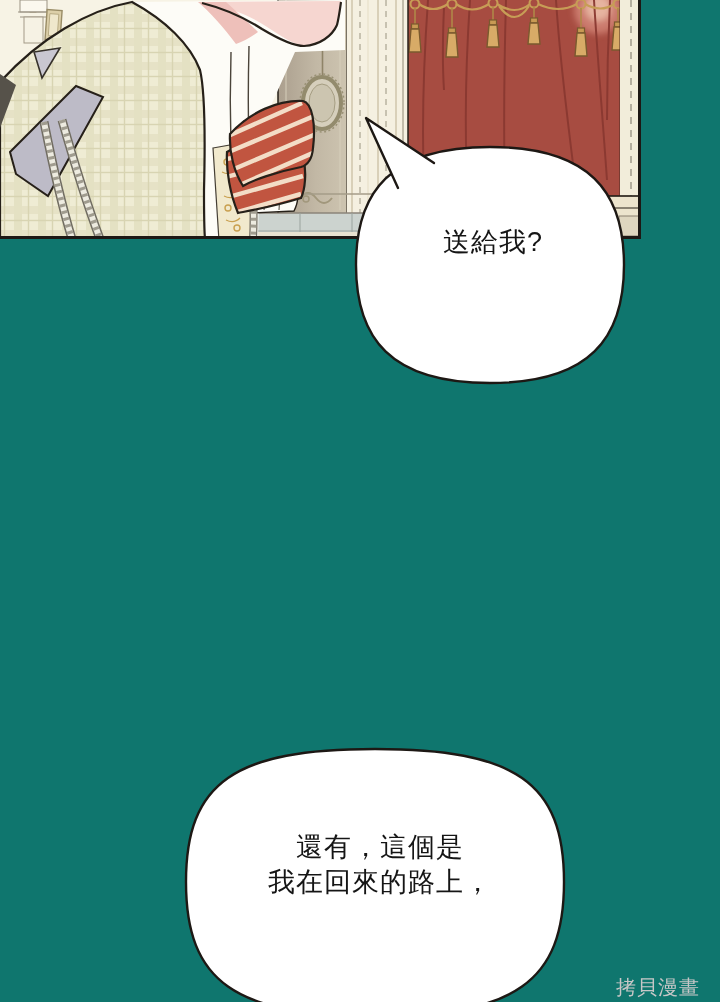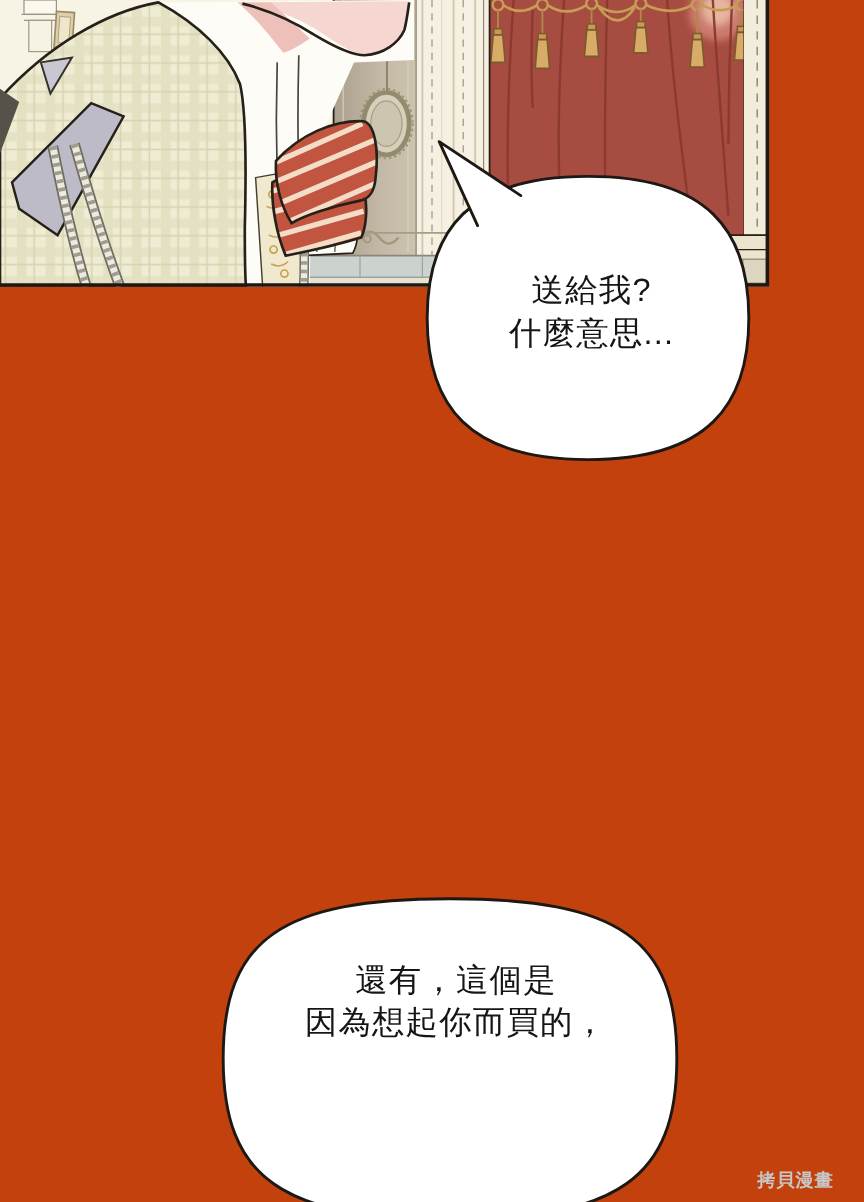--- a/index.html
+++ b/index.html
@@ -1,24 +1,24 @@
 <!DOCTYPE html>
 <html><head>
 <meta charset="utf-8">
 <style>
   html,body{margin:0;padding:0;background:#ffffff;}
-  .page{position:relative;width:720px;height:1002px;overflow:hidden;background:#c2410c;
+  .page{position:relative;width:720px;height:1002px;overflow:hidden;background:#0f766e;
         font-family:"Liberation Sans",sans-serif;}
   .page svg{position:absolute;left:0;top:0;}
   .bubble-text{position:absolute;text-align:center;color:#151515;
         font-size:27px;line-height:36px;letter-spacing:1px;font-weight:500;}
   .bubble-text.b1{left:368px;top:224px;width:250px;}
-  .bubble-text.b2{left:192px;top:800px;width:376px;line-height:35px;}
-  .watermark{position:absolute;left:631px;top:974px;font-size:15px;color:#c7c7c7;
-        letter-spacing:1px;white-space:nowrap;font-weight:bold;}
+  .bubble-text.b2{left:192px;top:830px;width:376px;line-height:35px;}
+  .watermark{position:absolute;left:616px;top:974px;font-size:20px;color:#c7c7c7;
+        letter-spacing:1px;white-space:nowrap;}
 </style>
 </head>
 <body>
 
 <div class="page">
 
 <svg width="720" height="1002" viewBox="0 0 720 1002">
   <defs>
     <pattern id="plaid" width="24" height="24" patternUnits="userSpaceOnUse">
       <rect width="24" height="24" fill="#efecd4"></rect>
@@ -221,23 +221,22 @@
     <path d="M490,147 C590,147 624,192 624,265 C624,338 590,383 490,383 C390,383 356,338 356,265 C356,192 390,147 490,147 Z" fill="#ffffff" stroke="#1d1814" stroke-width="2.4"></path>
     <path d="M398,188 L366,118 L434,163" fill="#ffffff" stroke="#1d1814" stroke-width="2.4" stroke-linejoin="round" stroke-linecap="round"></path>
   </g>
   <g>
     <path d="M375,749 C515,749 564,782 564,882 C564,982 515,1016 375,1016 C235,1016 186,982 186,882 C186,782 235,749 375,749 Z" fill="#ffffff" stroke="#1d1814" stroke-width="2.4"></path>
   </g>
 </svg>
 
 <div class="bubble-text b1">
   <div>送給我?</div>
-  <div>什麼意思...</div>
 </div>
 
 <div class="bubble-text b2">
   <div>還有，這個是</div>
-  <div>因為想起你而買的，</div>
+  <div>我在回來的路上，</div>
 </div>
 
 <div class="watermark">拷貝漫畫</div>
 
 </div>
 
 </body></html>

